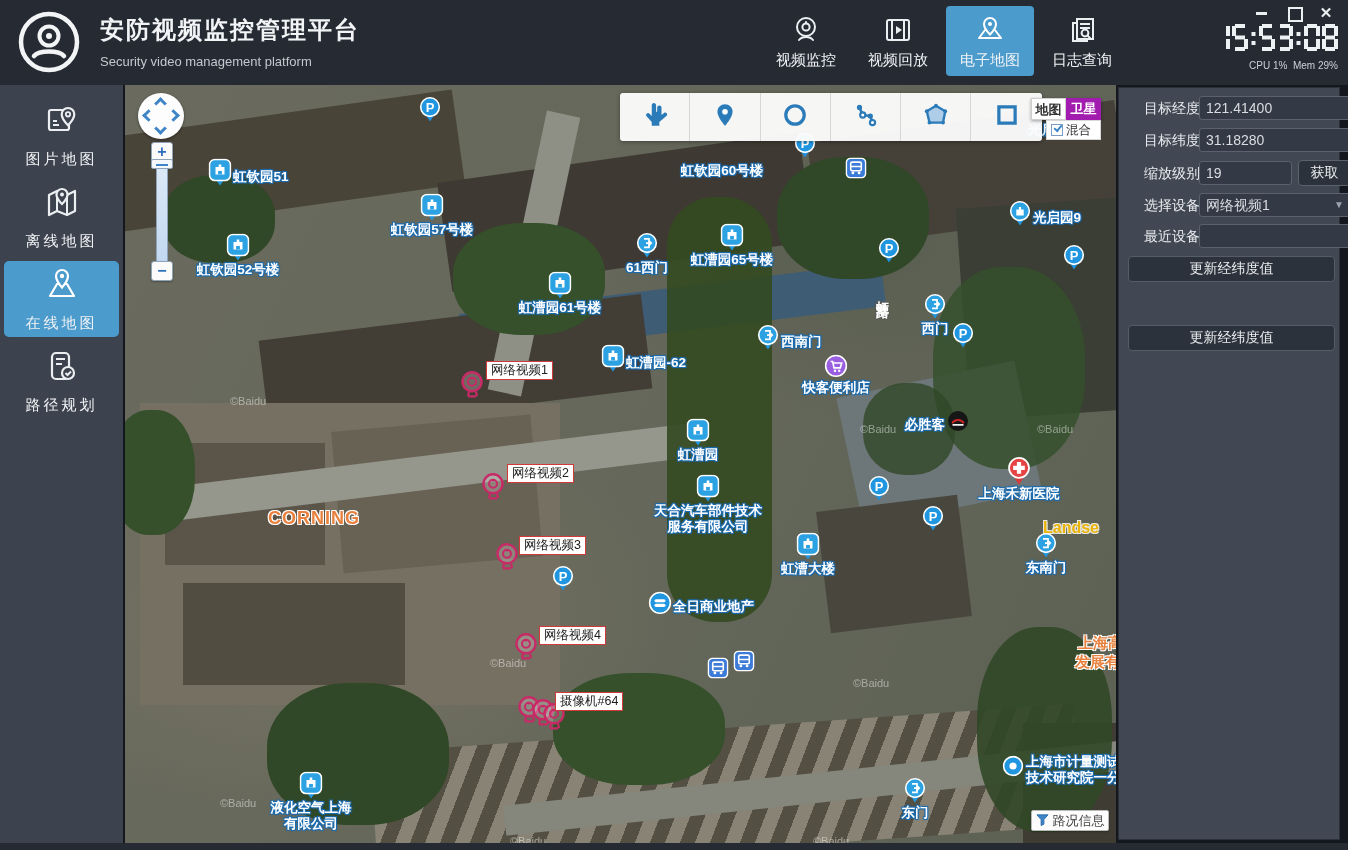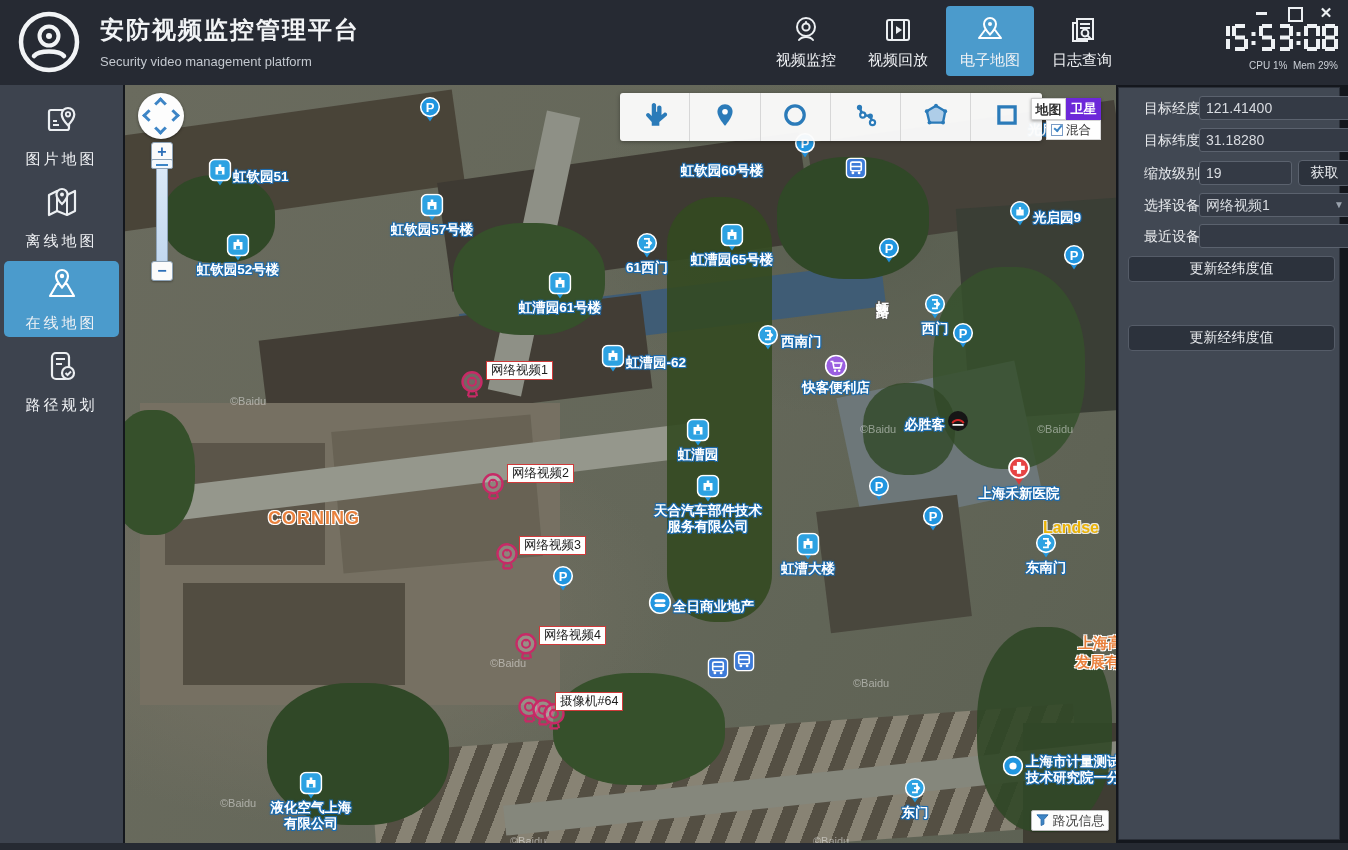--- a/index.html
+++ b/index.html
@@ -57,21 +57,21 @@
 
   
   .maptools { position:absolute; left:495px; top:8px; width:422px; height:48px; background:rgba(252,252,252,0.96); border-radius:3px; box-shadow:0 1px 4px rgba(0,0,0,0.35); display:flex; }
   .tool { width:70.3px; height:48px; display:flex; align-items:center; justify-content:center; border-right:1px solid #d7d7d7; cursor:pointer; }
   .tool:last-child { border-right:none; }
 
   
   .layer-toggle { position:absolute; left:906px; top:13px; display:flex; box-shadow:0 1px 3px rgba(0,0,0,0.35);align-items:flex-end; }
   .lt-seg { width:35px; height:22px; font-size:13px; font-weight:bold; text-align:center; line-height:22px; cursor:pointer; }
   .lt-map { background:#ffffff; color:#333; border:1px solid #cfcfcf; }
-  .lt-sat { background:#6d28d9; color:#fff; }
+  .lt-sat { background:#a21caf; color:#fff; }
   .hybrid { position:absolute; left:921px; top:35px; width:55px; height:20px; background:#ffffff; border:1px solid #d8d8d8; display:flex; align-items:center; font-size:12.5px; color:#333; cursor:pointer; }
   .hybrid .cb { width:12px; height:12px; border:1px solid #7a9cc6; margin:0 3px 0 4px; position:relative; background:#fff; }
   .hybrid .cb::after { content:""; position:absolute; left:2px; top:0px; width:6px; height:3px; border-left:2px solid #3d85c6; border-bottom:2px solid #3d85c6; transform:rotate(-50deg); }
 
   
   .poi { position:absolute; width:0; height:0; }
   .poi-ic { position:absolute; transform:translate(-50%,-58%); }
   .poi-lb { position:absolute; white-space:nowrap; color:#fff; font-size:13.5px; font-weight:bold;
     text-shadow:-1px -1px 0 #1a6bb0, 1px -1px 0 #1a6bb0, -1px 1px 0 #1a6bb0, 1px 1px 0 #1a6bb0, 0 0 3px #1a6bb0; line-height:16px; }
   .lp-below { top:10px; left:0; transform:translateX(-50%); text-align:center; }

